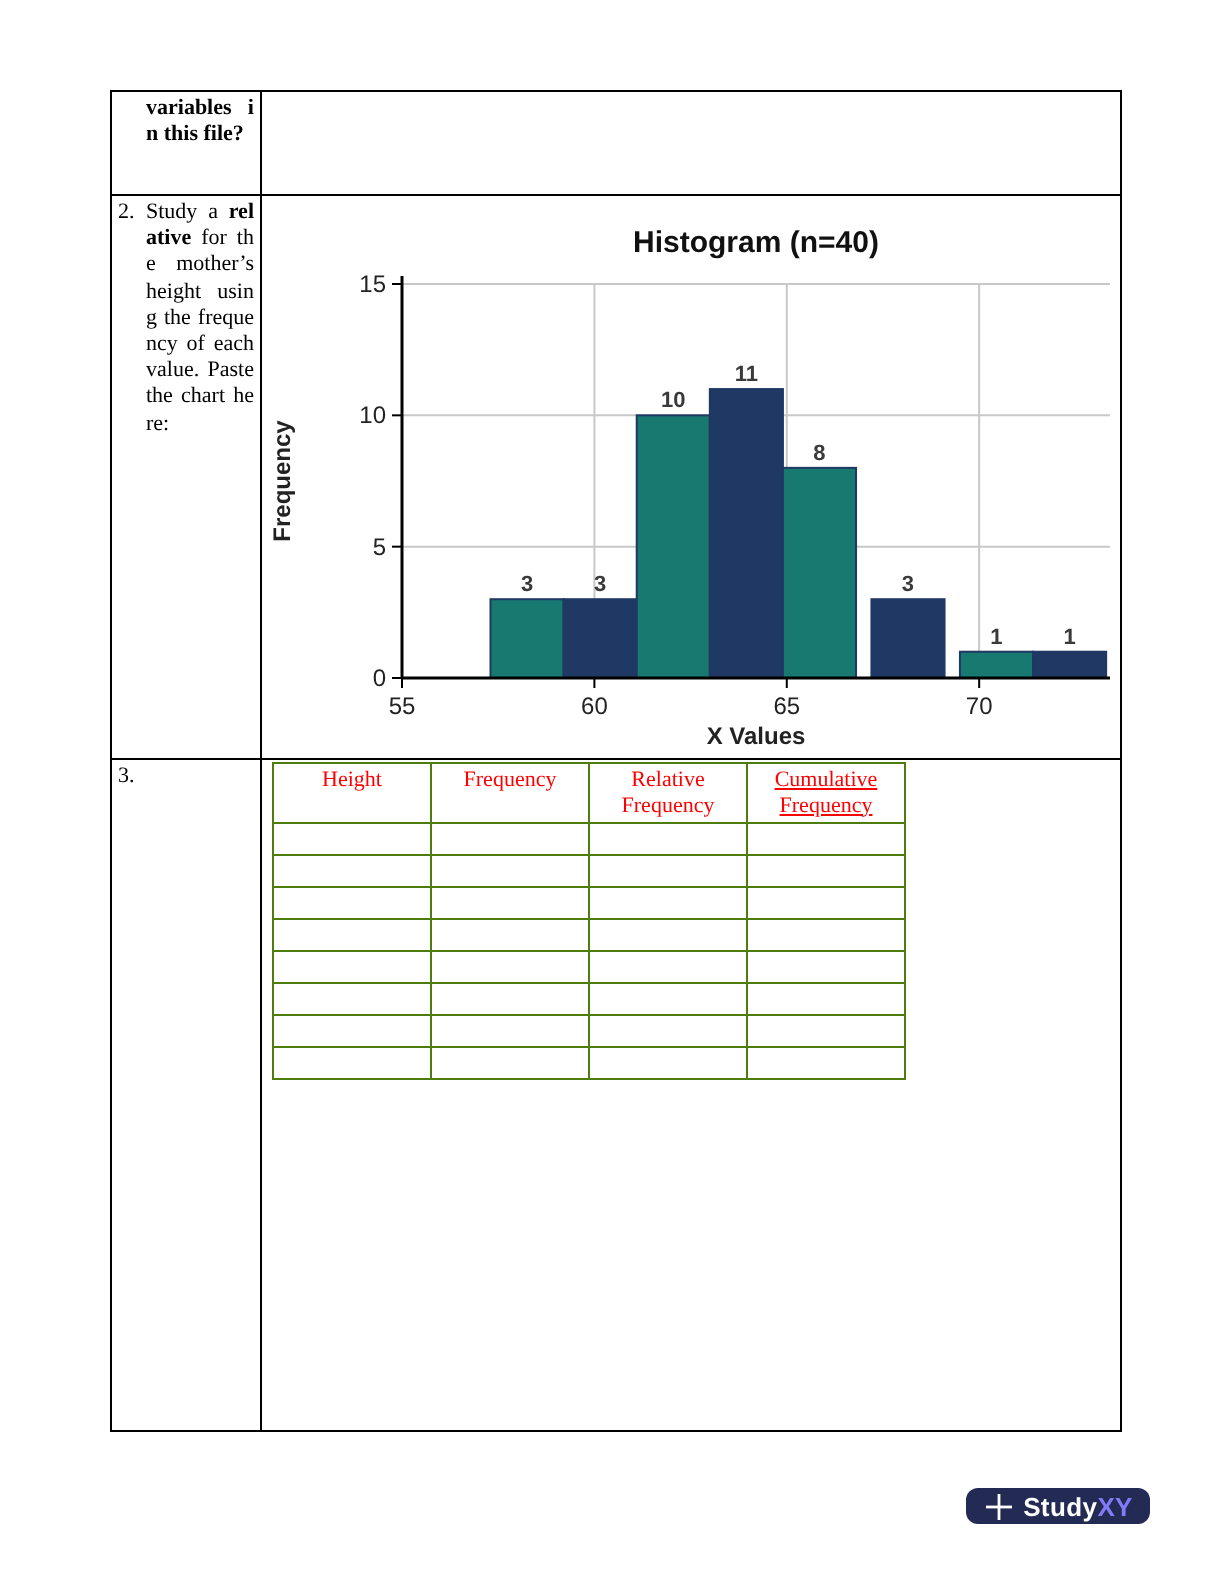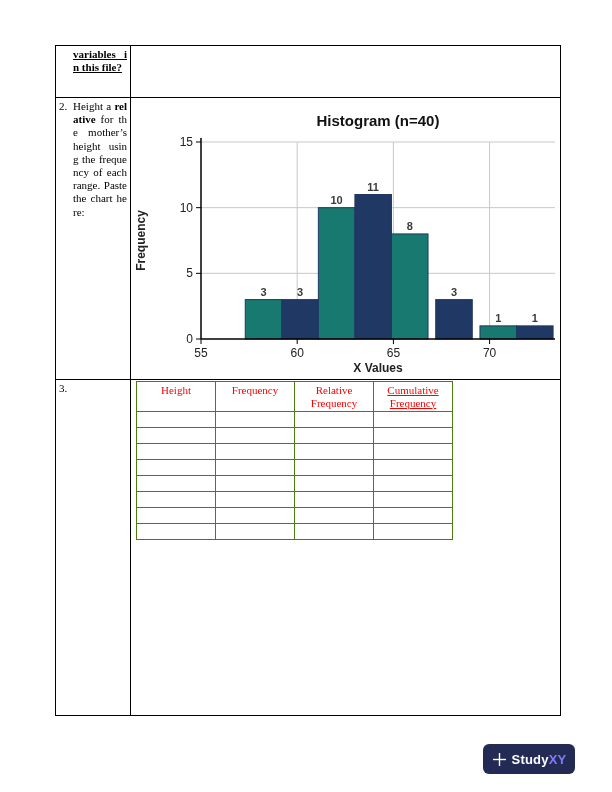--- a/index.html
+++ b/index.html
@@ -7,52 +7,52 @@
         font-family:"Liberation Serif",serif;color:#000;}
   .main-table{position:absolute;left:55px;top:45px;width:505px;height:670px;
         display:grid;grid-template-columns:75px 430px;grid-template-rows:52px 282px 336px;
         border-left:1px solid #000;border-top:1px solid #000;}
   .cell{border-right:1px solid #000;border-bottom:1px solid #000;box-sizing:border-box;
         overflow:hidden;position:relative;}
   .left-cell{padding:2px 3px;font-size:11px;line-height:13.2px;}
   .item{display:flex;}
   .item-num{width:14px;flex:0 0 14px;}
   .item-text{flex:1;text-align:justify;word-break:break-all;hyphens:none;}
-  .frag{margin-left:14px;font-weight:bold;text-decoration:underline;text-align:justify;
+  .frag{margin-left:14px;font-weight:bold;text-align:justify;
         word-break:break-all;}
   .chart-wrap{position:absolute;left:0;top:6px;width:430px;height:272px;}
   svg text{font-family:"Liberation Sans","DejaVu Sans",sans-serif;}
   .answer-table{border-collapse:collapse;margin-left:5px;margin-top:1px;
         font-family:"Liberation Serif",serif;}
   .answer-table th,.answer-table td{border:1px solid #4d7c0f;width:79px;box-sizing:border-box;}
   .answer-table th{color:#ff0000;font-weight:normal;font-size:11px;line-height:12.5px;
         text-align:center;padding:2px 2px;height:26px;vertical-align:top;}
   .answer-table td{height:16px;}
-  .brand{position:absolute;left:483px;top:744px;width:92px;height:30px;background:#232a54;
+  .brand{position:absolute;left:483px;top:744px;width:92px;height:18px;background:#232a54;
         border-radius:6px;display:flex;align-items:center;justify-content:center;gap:5px;
         font-family:"Liberation Sans",sans-serif;}
   .brand-text{font-size:13px;font-weight:bold;color:#ffffff;letter-spacing:.2px;}
   .brand-accent{color:#837af7;}
 </style>
 </head>
 <body>
 
 <div class="page">
 
   <div class="main-table">
 
     <div class="cell left-cell">
       <div class="frag">variables in this file?</div>
     </div>
     <div class="cell"></div>
 
     <div class="cell left-cell">
       <div class="item">
         <span class="item-num">2.</span>
-        <span class="item-text"><span>Height a </span><b>relative</b><span> for the mother’s height using the frequency of each range. Paste the chart here:</span></span>
+        <span class="item-text"><span>Study a </span><b>relative</b><span> for the mother’s height using the frequency of each value. Paste the chart here:</span></span>
       </div>
     </div>
     <div class="cell">
       <div class="chart-wrap">
         <svg id="chart-svg" width="430" height="272" viewBox="0 0 430 272">
             <line x1="166.195652173913" y1="38" x2="166.195652173913" y2="235" stroke="#c8c8c8" stroke-width="1"></line>
             <line x1="262.391304347826" y1="38" x2="262.391304347826" y2="235" stroke="#c8c8c8" stroke-width="1"></line>
             <line x1="358.586956521739" y1="38" x2="358.586956521739" y2="235" stroke="#c8c8c8" stroke-width="1"></line>
             <line x1="70" y1="169.33333333333334" x2="424" y2="169.33333333333334" stroke="#c8c8c8" stroke-width="1"></line>
             <line x1="70" y1="103.66666666666669" x2="424" y2="103.66666666666669" stroke="#c8c8c8" stroke-width="1"></line>

